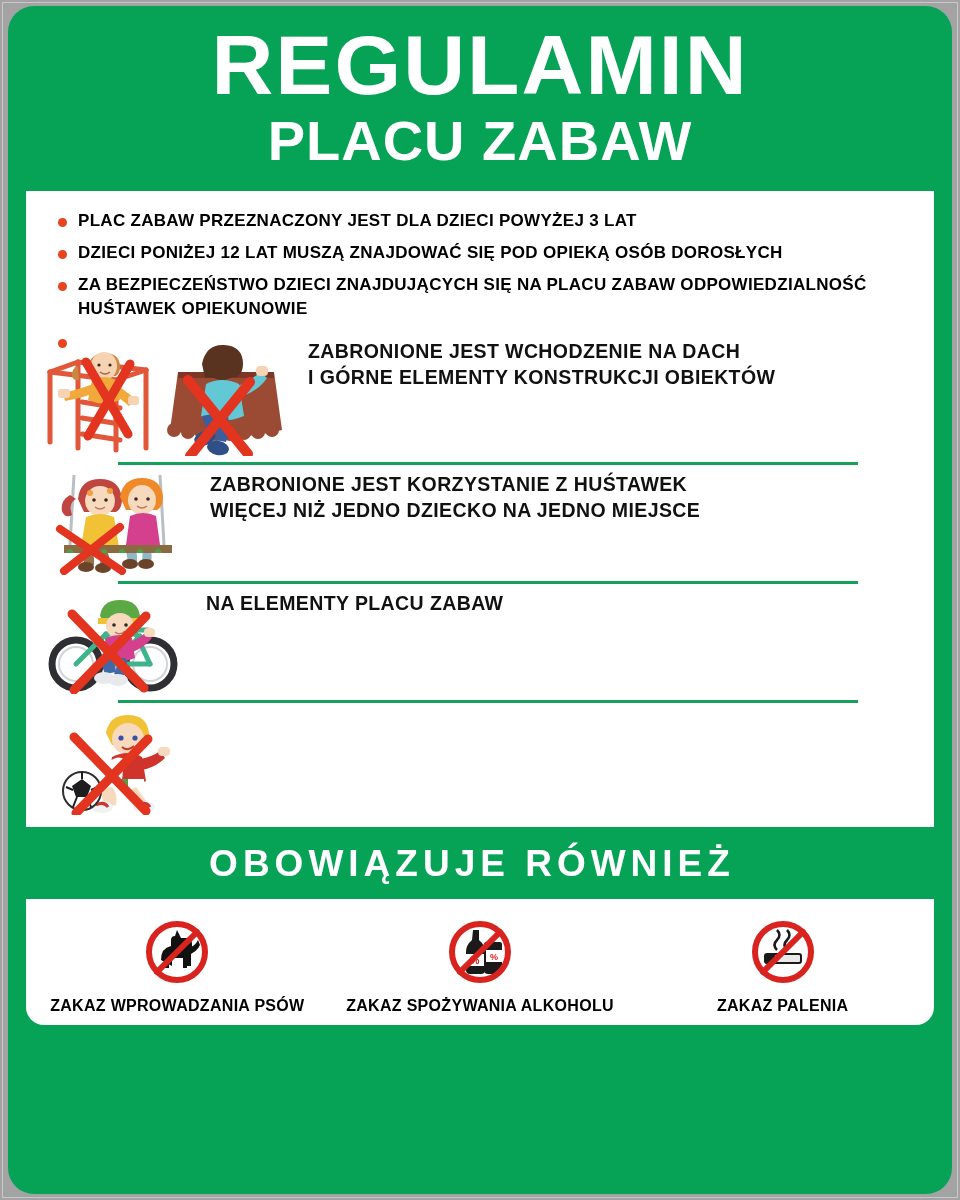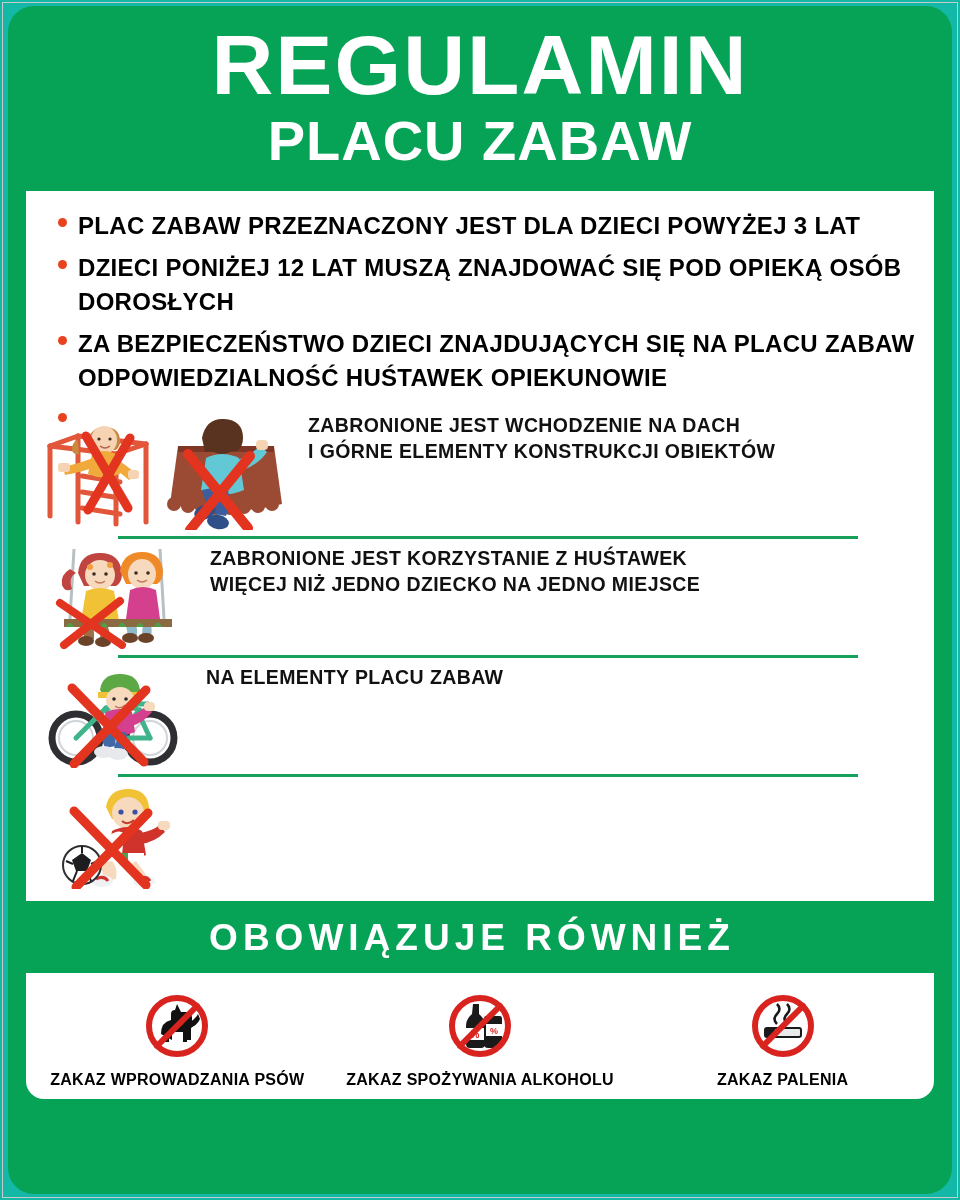--- a/index.html
+++ b/index.html
@@ -7,21 +7,21 @@
     width:960px;height:1200px;
     background:#ffffff;
     font-family:"Liberation Sans", sans-serif;
     overflow:hidden;
   }
   #sign-root{
     position:relative;
     width:960px;height:1200px;
     box-sizing:border-box;
     padding:6px 8px 6px 8px;
-    background:#14b8a6;
+    background:#a3a3a3;
   }
   #sign-outline{
     position:absolute;left:2px;top:2px;
     width:956px;height:1196px;
     border:1px solid #c9c9c9;
     box-sizing:border-box;
     pointer-events:none;
   }
   #sign-board{
     position:relative;
@@ -68,21 +68,21 @@
 
   
   .rules-list{
     list-style:none;
     margin:0;
     padding:4px 18px 6px 30px;
   }
   .rule-item{
     position:relative;
     color:#000000;
-    font-size:24px;
+    font-size:17px;
     font-weight:bold;
     letter-spacing:0.3px;
     line-height:1.42;
     padding-left:22px;
     margin-bottom:8px;
   }
   .rule-item .dot{
     position:absolute;
     left:2px;top:9px;
     width:9px;height:9px;

